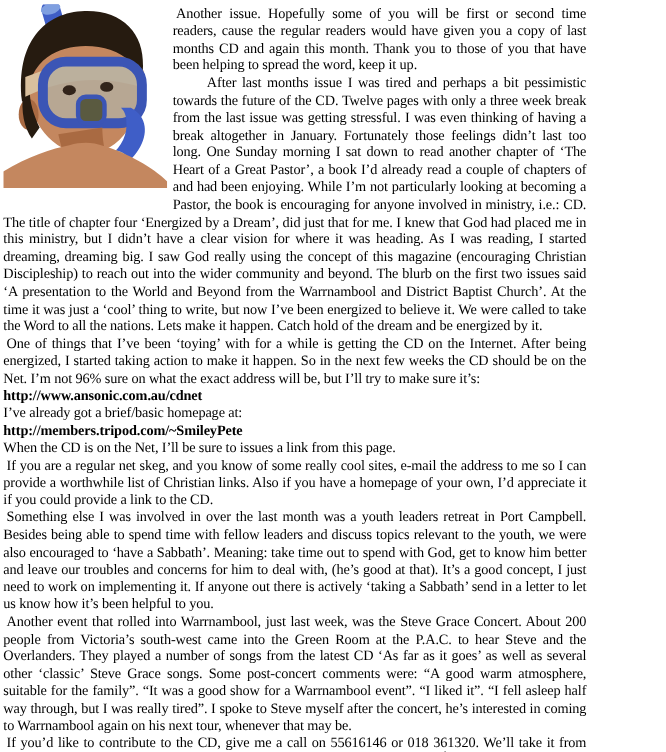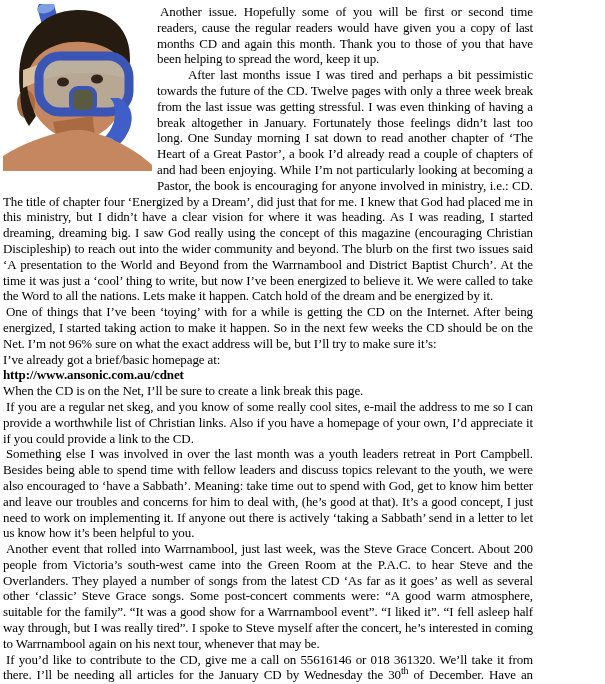--- a/index.html
+++ b/index.html
@@ -84,22 +84,23 @@
       <path d="M50,118 C54,136 58,146 63,151 C76,157 88,152 95,144 C92,134 90,122 90,112 Z" fill="var(--skin_shadow)"></path>
 
       <path d="M0,167 L0,152 C22,138 45,131 60,128 C72,125 80,125 92,129 C112,135 136,148 149,161 L149,167 Z" fill="var(--skin)"></path>
     </svg>
   </div>
 
   <div>
       <p class="blk ti-space"><span>Another issue. Hopefully some of you will be first or second time readers, cause the regular readers would have given you a copy of last months CD and again this month. Thank you to those of you that have been helping to spread the word, keep it up.</span></p>
       <p class="blk ti-tab"><span>After last months issue I was tired and perhaps a bit pessimistic towards the future of the CD. Twelve pages with only a three week break from the last issue was getting stressful. I was even thinking of having a break altogether in January. Fortunately those feelings didn’t last too long. One Sunday morning I sat down to read another chapter of ‘The Heart of a Great Pastor’, a book I’d already read a couple of chapters of and had been enjoying. While I’m not particularly looking at becoming a Pastor, the book is encouraging for anyone involved in ministry, i.e.: CD. The title of chapter four ‘Energized by a Dream’, did just that for me. I knew that God had placed me in this ministry, but I didn’t have a clear vision for where it was heading. As I was reading, I started dreaming, dreaming big. I saw God really using the concept of this magazine (encouraging Christian Discipleship) to reach out into the wider community and beyond. The blurb on the first two issues said ‘A presentation to the World and Beyond from the Warrnambool and District Baptist Church’. At the time it was just a ‘cool’ thing to write, but now I’ve been energized to believe it. We were called to take the Word to all the nations. Lets make it happen. Catch hold of the dream and be energized by it.</span></p>
       <p class="blk ti-space"><span>One of things that I’ve been ‘toying’ with for a while is getting the CD on the Internet. After being energized, I started taking action to make it happen. So in the next few weeks the CD should be on the Net. I’m not 96% sure on what the exact address will be, but I’ll try to make sure it’s:</span></p>
+      <p class="blk"><b>http://www.ansonic.com.au/cdnet</b></p>
       <p class="blk"><span>I’ve already got a brief/basic homepage at:</span></p>
-      <p class="blk"><b>http://www.ansonic.com.au/cdnet</b></p>
-      <p class="blk"><span>When the CD is on the Net, I’ll be sure to create a link break this page.</span></p>
+      <p class="blk"><b>http://members.tripod.com/~SmileyPete</b></p>
+      <p class="blk"><span>When the CD is on the Net, I’ll be sure to issues a link from this page.</span></p>
       <p class="blk ti-space"><span>If you are a regular net skeg, and you know of some really cool sites, e-mail the address to me so I can provide a worthwhile list of Christian links. Also if you have a homepage of your own, I’d appreciate it if you could provide a link to the CD.</span></p>
       <p class="blk ti-space"><span>Something else I was involved in over the last month was a youth leaders retreat in Port Campbell. Besides being able to spend time with fellow leaders and discuss topics relevant to the youth, we were also encouraged to ‘have a Sabbath’. Meaning: take time out to spend with God, get to know him better and leave our troubles and concerns for him to deal with, (he’s good at that). It’s a good concept, I just need to work on implementing it. If anyone out there is actively ‘taking a Sabbath’ send in a letter to let us know how it’s been helpful to you.</span></p>
       <p class="blk ti-space"><span>Another event that rolled into Warrnambool, just last week, was the Steve Grace Concert. About 200 people from Victoria’s south-west came into the Green Room at the P.A.C. to hear Steve and the Overlanders. They played a number of songs from the latest CD ‘As far as it goes’ as well as several other ‘classic’ Steve Grace songs. Some post-concert comments were: “A good warm atmosphere, suitable for the family”. “It was a good show for a Warrnambool event”. “I liked it”. “I fell asleep half way through, but I was really tired”. I spoke to Steve myself after the concert, he’s interested in coming to Warrnambool again on his next tour, whenever that may be.</span></p>
       <p class="blk ti-space"><span>If you’d like to contribute to the CD, give me a call on 55616146 or 018 361320. We’ll take it from there. I’ll be needing all articles for the January CD by Wednesday the 30</span><sup>th</sup><span> of December. Have an enjoyable Christmas and New year.&nbsp; </span><a href="#" class="plink">World Willsher</a></p>
     </div>
 
 </div>
 
 </body></html>

